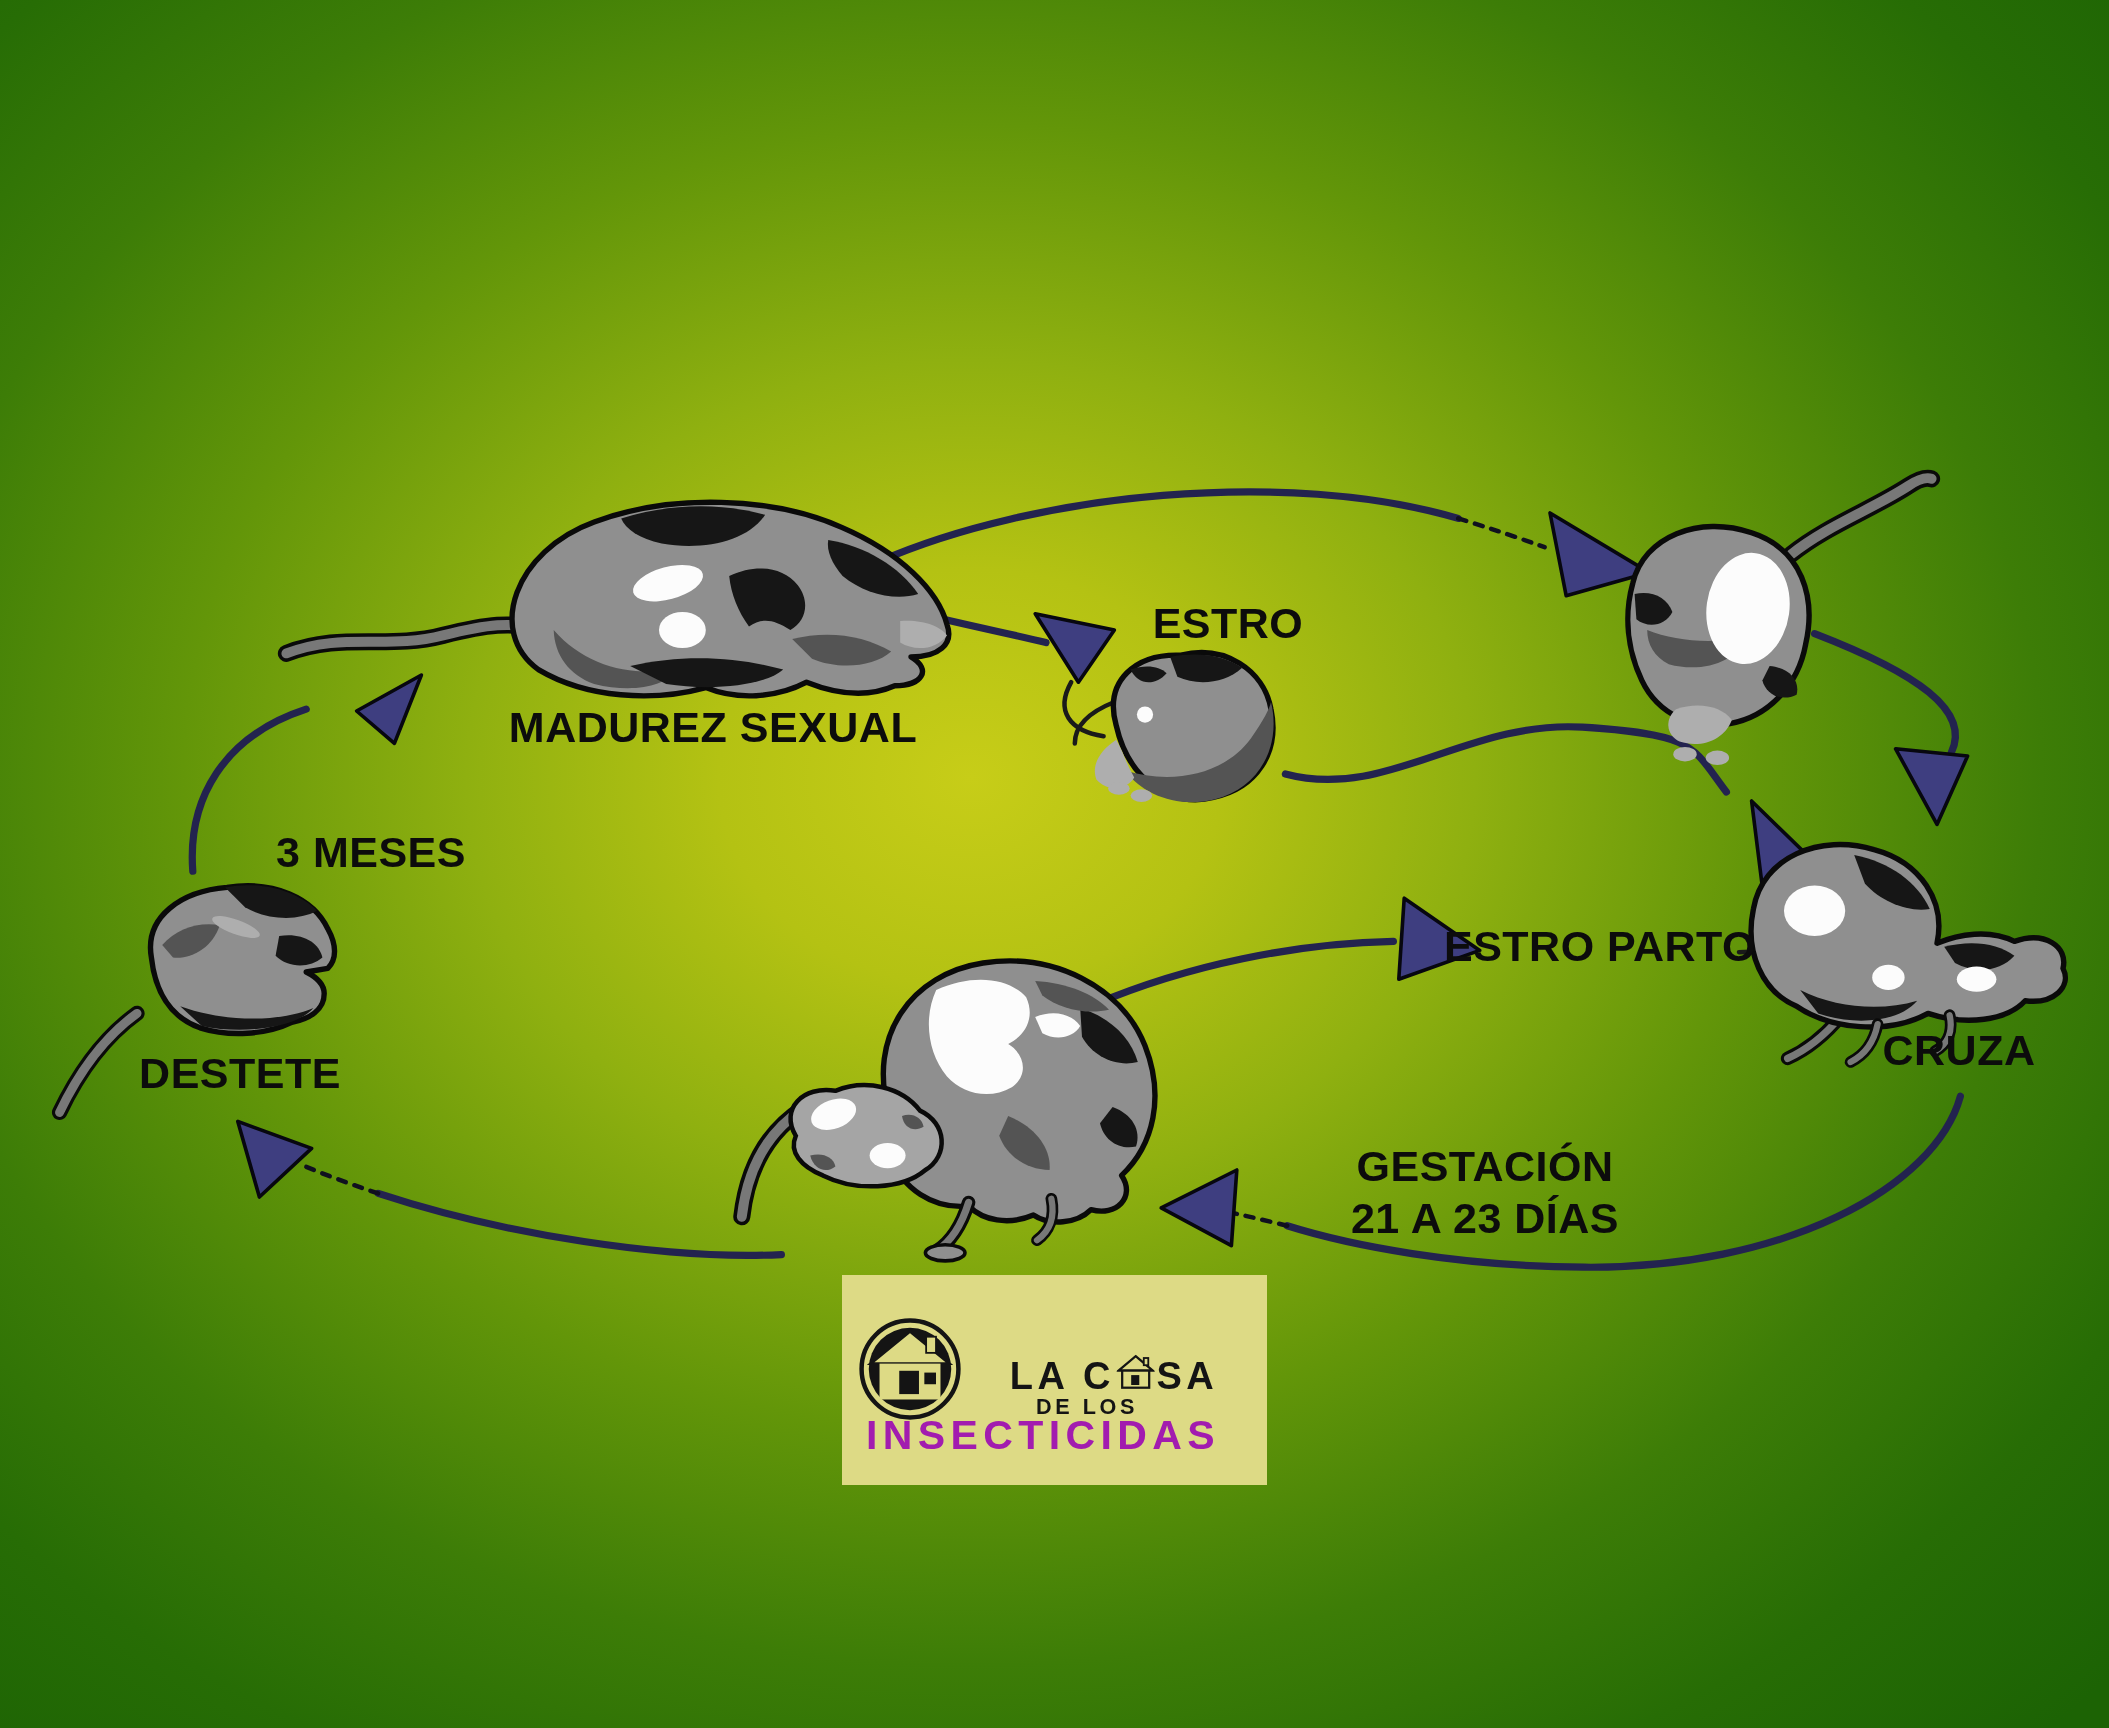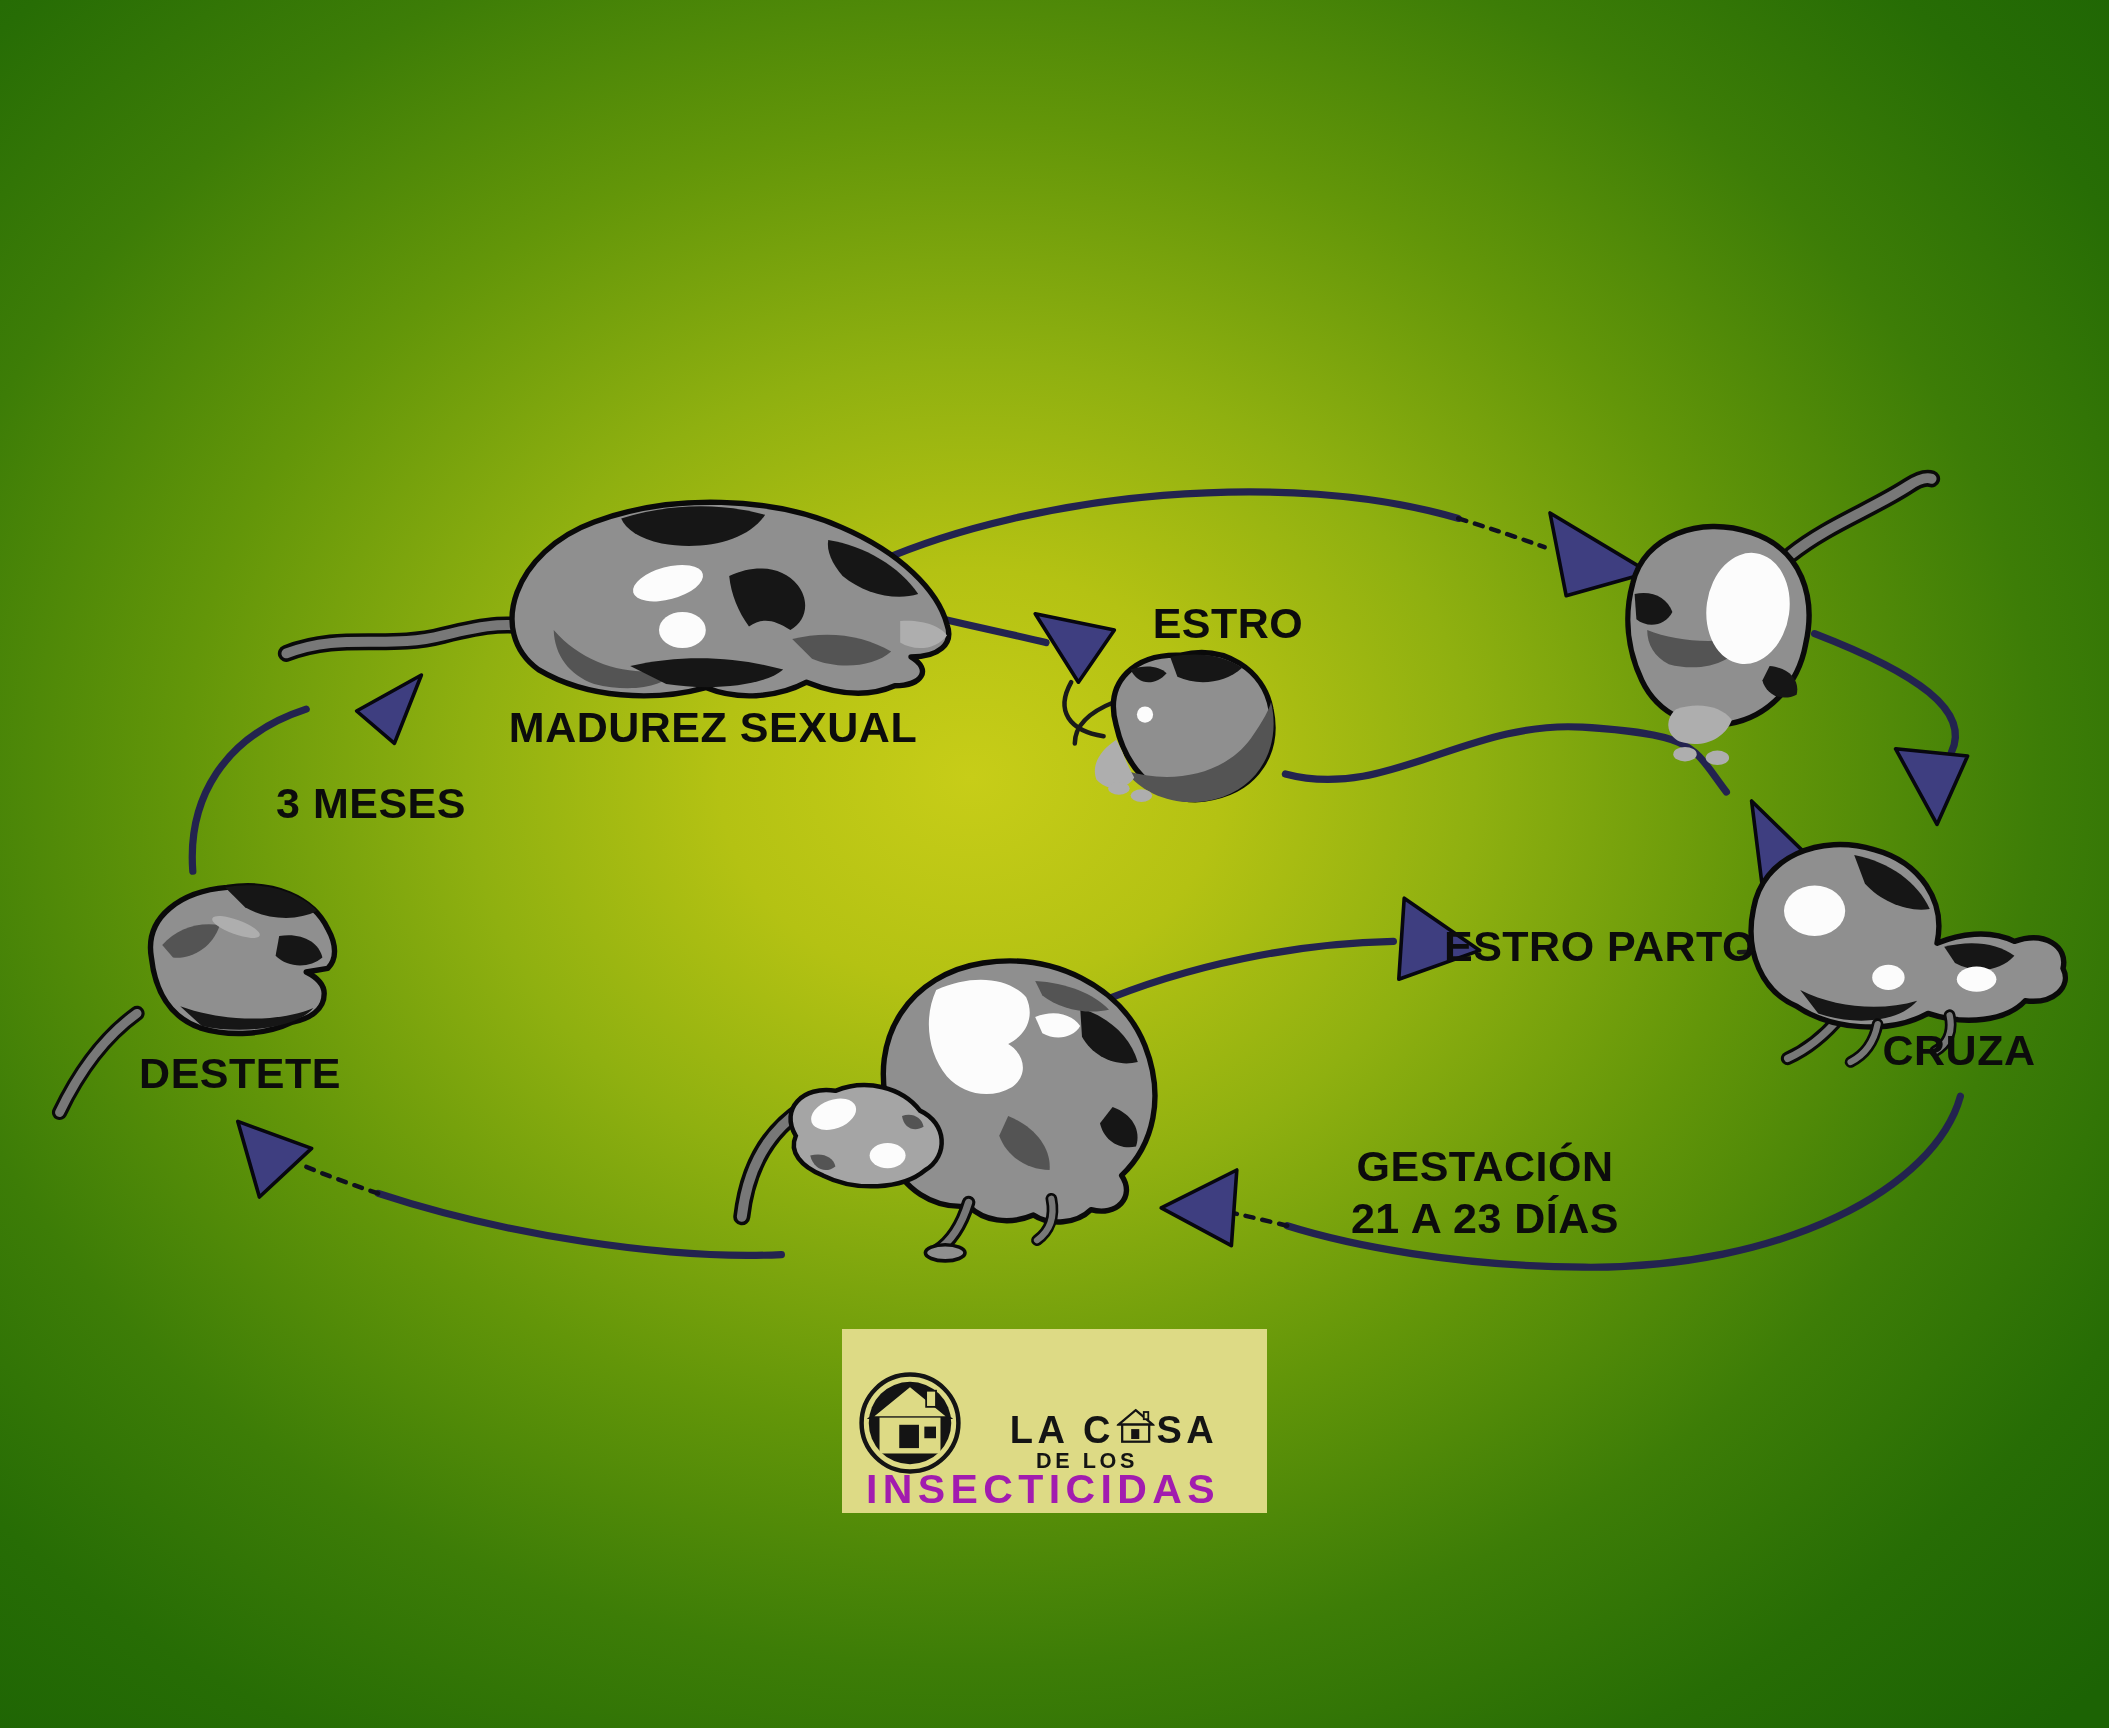--- a/index.html
+++ b/index.html
@@ -28,21 +28,21 @@
   .rbody{fill:#8f8f8f;stroke:#0a0a0a;stroke-width:6;stroke-linejoin:round;}
   .rlight{fill:#aeaeae;}
   .rmid{fill:#545454;}
   .rdark{fill:#161616;}
   .rwhite{fill:#fcfcfc;}
   .tail-o{fill:none;stroke:#0a0a0a;stroke-width:19;stroke-linecap:round;}
   .tail-i{fill:none;stroke:#787878;stroke-width:11;stroke-linecap:round;}
   .thin{fill:none;stroke:#1a1a1a;stroke-width:5;stroke-linecap:round;}
   
   .logo{
-    position:absolute;left:842px;top:1329px;width:425px;height:184px;
+    position:absolute;left:842px;top:1275px;width:425px;height:210px;
     background:#ddda85;
   }
   .logo-row1{
     position:absolute;left:272px;top:101px;transform:translate(-50%,-50%);
     display:flex;align-items:center;gap:1.8px;
     color:#141414;font:700 38px/1 "Liberation Sans",sans-serif;letter-spacing:4.5px;white-space:nowrap;
   }
   .logo-row2{
     position:absolute;left:215px;top:132px;transform:translate(-50%,-50%);
     color:#141414;font:700 21.6px/1 "Liberation Sans",sans-serif;letter-spacing:3.6px;white-space:nowrap;margin-left:30px;
@@ -190,21 +190,21 @@
       <path class="rbody" d="M 168 1064 C 160 1018, 202 990, 252 986 C 304 978, 348 998, 364 1032 C 374 1050, 374 1066, 364 1076 L 340 1080 C 352 1086, 360 1094, 360 1104 C 360 1122, 344 1132, 324 1136 C 295 1150, 254 1152, 222 1142 C 188 1130, 172 1100, 168 1064 Z"></path>
       <path class="rdark" d="M 250 986 C 290 978, 330 990, 352 1012 C 330 1024, 296 1022, 272 1008 Z"></path>
       <path class="rdark" d="M 310 1040 C 334 1036, 354 1046, 358 1064 C 344 1076, 320 1076, 306 1062 Z"></path>
       <path class="rdark" d="M 200 1118 C 250 1136, 310 1136, 348 1120 C 330 1142, 270 1150, 224 1140 Z"></path>
       <path class="rmid" d="M 180 1050 C 196 1032, 220 1024, 244 1028 C 236 1052, 214 1066, 192 1064 Z"></path>
       <ellipse class="rlight" cx="262" cy="1030" rx="28" ry="8" transform="rotate(20 262 1030)"></ellipse>
     </g>
   </svg>
 
   <div class="lbl" style="left:713px;top:727px">MADUREZ SEXUAL</div>
-  <div class="lbl" style="left:371px;top:803px">3 MESES</div>
+  <div class="lbl" style="left:371px;top:852px">3 MESES</div>
   <div class="lbl" style="left:1228px;top:623px">ESTRO</div>
 
   <div class="lbl" style="left:1600px;top:946px">
     <div>ESTRO PARTO</div>
   </div>
 
   <div class="lbl" style="left:1959px;top:1050px">CRUZA</div>
 
   <div class="lbl" style="left:1485px;top:1192px">
     <div>GESTACIÓN</div>

